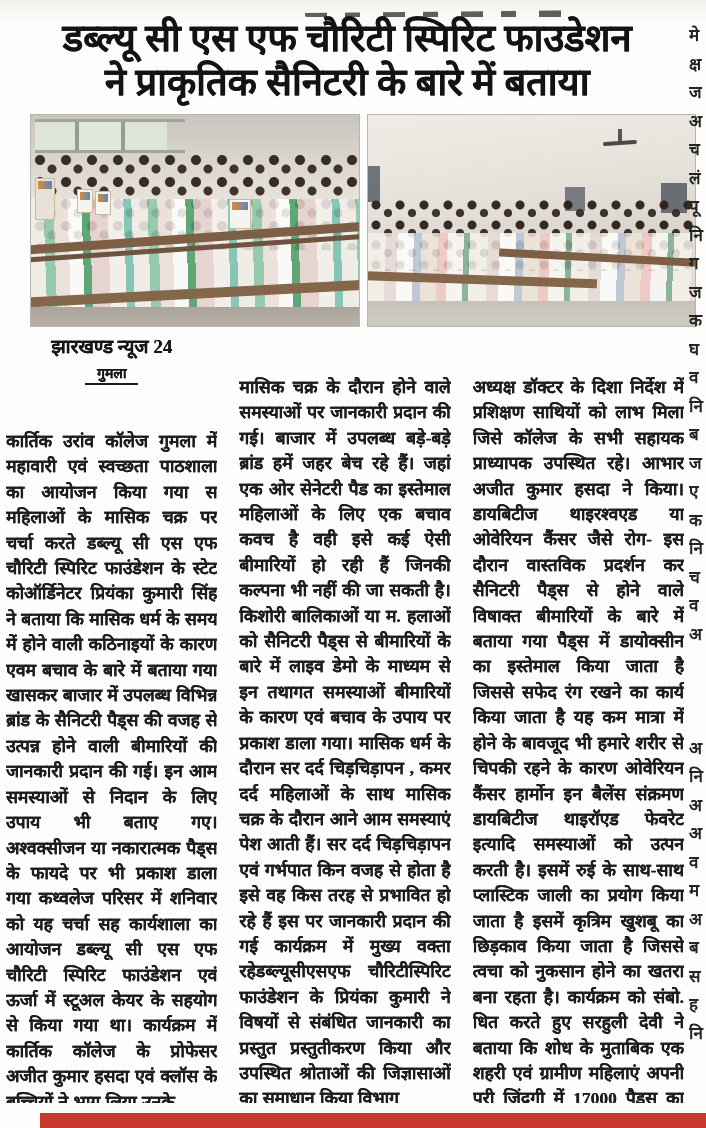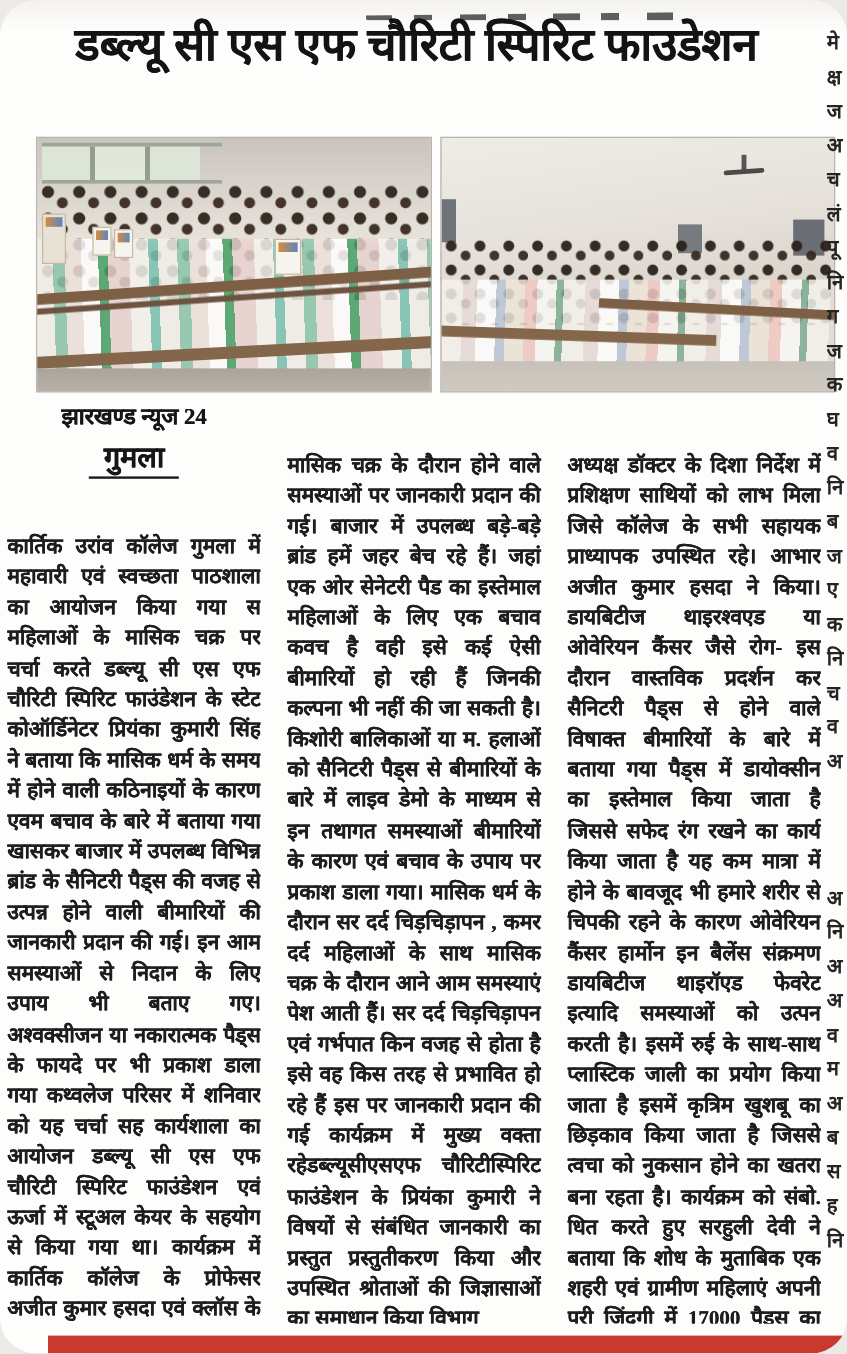--- a/index.html
+++ b/index.html
@@ -7,21 +7,20 @@
   body {
     font-family: "Liberation Serif", "DejaVu Serif", serif;
     background: #eceae7;
     overflow: hidden;
   }
   .page {
     position: relative;
     width: 706px; height: 1128px;
     background: linear-gradient(180deg, #f4f2ef 0px, #fdfdfc 26px, #fdfdfc 100%);
     overflow: hidden;
-    border-radius: 30px;
   }
   
   .top-remnant {
     position: absolute; top: 8px; left: 305px; width: 270px; height: 9px;
     background: repeating-linear-gradient(90deg, #2b2b2b 0 22px, transparent 22px 40px, #2b2b2b 40px 55px, transparent 55px 78px);
     opacity: .75; border-radius: 2px;
     clip-path: polygon(0 55%, 100% 25%, 100% 100%, 0 100%);
   }
   .headline {
     position: absolute; top: 16px; left: 6px; width: 682px;
@@ -106,21 +105,21 @@
     position: absolute; top: 331px; left: 6px; width: 678px; height: 772px;
     display: flex; gap: 22px; overflow: hidden;
   }
   .col { flex: 1; overflow: hidden; }
   .caption {
     text-align: center; font-size: 19px; font-weight: 700; color: #161616;
     margin-top: 2px; text-shadow: 0.3px 0 #161616;
   }
   .dateline-wrap { text-align: center; margin: 4px 0 6px; }
   .dateline {
-    display: inline-block; font-size: 24px; font-weight: 700; color: #161616;
+    display: inline-block; font-size: 14px; font-weight: 700; color: #161616;
     border-bottom: 2.5px solid #1c1c1c; padding: 0 12px 1px;
     text-shadow: 0.3px 0 #161616;
   }
   .body-text {
     font-size: 17.5px; line-height: 25.4px; text-align: justify;
     color: #1d1d1d; font-weight: 600;
     text-shadow: 0.2px 0 #1d1d1d;
     word-spacing: 1px;
     margin-top: 44px;
   }
@@ -139,20 +138,21 @@
 </style>
 </head>
 <body>
 
 <div class="page">
 
   <div class="top-remnant"></div>
 
   <h1 class="headline">
     <span>डब्ल्यू सी एस एफ चौरिटी स्पिरिट फाउडेशन</span><br>
+    <span>ने प्राकृतिक सैनिटरी के बारे में बताया</span>
   </h1>
 
   <div class="photos">
     <div class="photo">
       <div class="layer wall-l"></div>
       <div class="layer windows-l"></div>
       <div class="layer heads-l"></div>
       <div class="layer clothes-l"></div>
       <div class="layer desk1-l"></div>
       <div class="layer desk2-l"></div>

